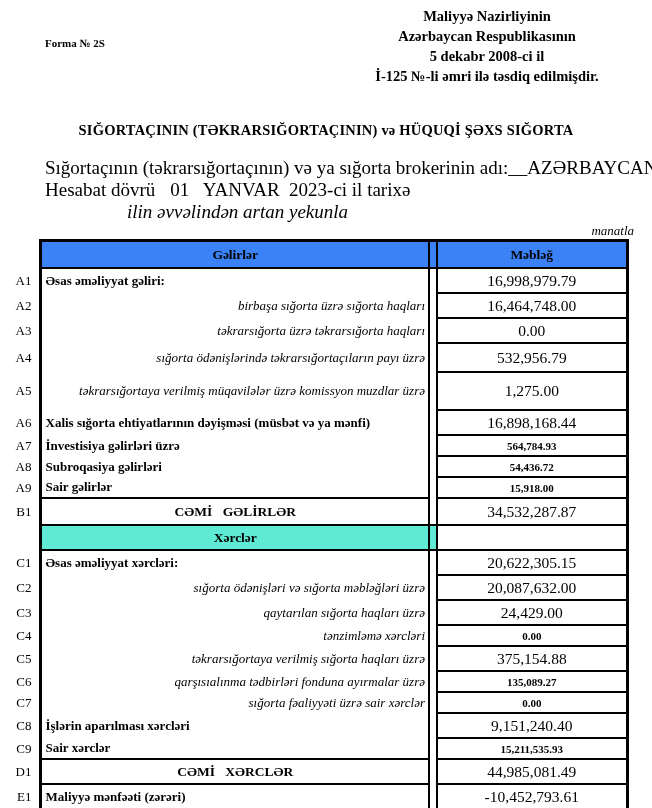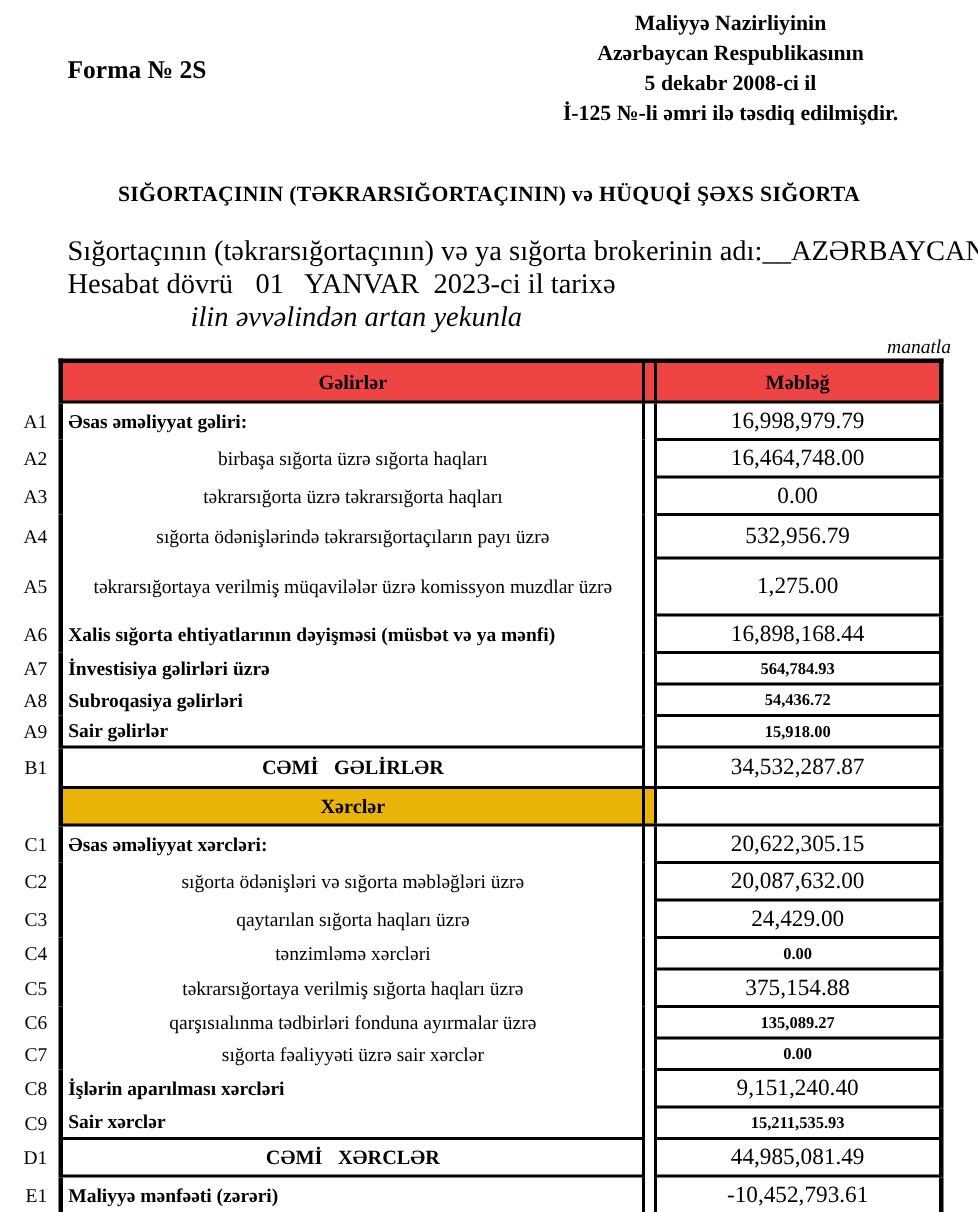--- a/index.html
+++ b/index.html
@@ -9,21 +9,21 @@
     color: #000000;
     font-family: "Liberation Serif", serif;
     overflow: hidden;
   }
   .page { position: relative; width: 652px; height: 808px; }
 
   
   .top-block { position: relative; height: 100px; }
   .form-no {
     position: absolute; left: 45px; top: 37px;
-    font-size: 17px; font-weight: bold;
+    font-size: 11px; font-weight: bold;
   }
   .approval {
     position: absolute; left: 322px; top: 6px; width: 330px;
     text-align: center; font-size: 14.5px; font-weight: bold; line-height: 20px;
   }
 
   
   .doc-title {
     margin-top: 22px;
     text-align: center;
@@ -56,52 +56,52 @@
   td.code {
     font-family: Liberation Serif, serif;
     font-size: 13px; text-align: right; padding-right: 7px;
     border: none;
   }
   td.lbl {
     border-left: 3px solid #000; border-right: 2px solid #000;
     font-size: 13px; padding: 1px 3px 1px 4px;
   }
   td.lbl.b { font-weight: bold; text-align: left; }
-  td.lbl.c { text-align: center; }
+  td.lbl.c { text-align: right; font-style: italic; }
   td.gap { border: none; }
   td.val {
     border: 2px solid #000; border-right: 3px solid #000;
     text-align: center;
   }
   td.val.big { font-size: 15.5px; }
   td.val.small { font-size: 11px; font-weight: bold; }
 
   tr td { height: 21px; }
   tr.rh-head td { height: 23px; }
   tr.rh-small td { height: 17px; }
   tr.rh-tall td { height: 25px; }
   tr.rh-xtall td { height: 34px; }
 
   
   tr.head td.lbl, tr.head td.gap, tr.head td.val {
-    background: #ef4444;
+    background: #3b82f6;
     border-top: 3px solid #000; border-bottom: 2px solid #000;
   }
   tr.head td.lbl, tr.head td.val {
     font-weight: bold; font-size: 13.5px; text-align: center;
   }
 
   
   tr.sect td.lbl {
     border-top: 2px solid #000; border-bottom: 2px solid #000;
     text-align: center; font-weight: bold; font-size: 13.5px;
   }
   tr.total td.lbl { word-spacing: 7px; }
   tr.gray td.lbl, tr.gray td.gap {
-    background: #eab308;
+    background: #5eead4;
   }
   tr.gray td.gap { border-top: 2px solid #000; border-bottom: 2px solid #000; }
 </style>
 </head>
 <body>
 
 <div class="page">
 
   <div class="top-block">
     <div class="form-no">Forma № 2S</div>

